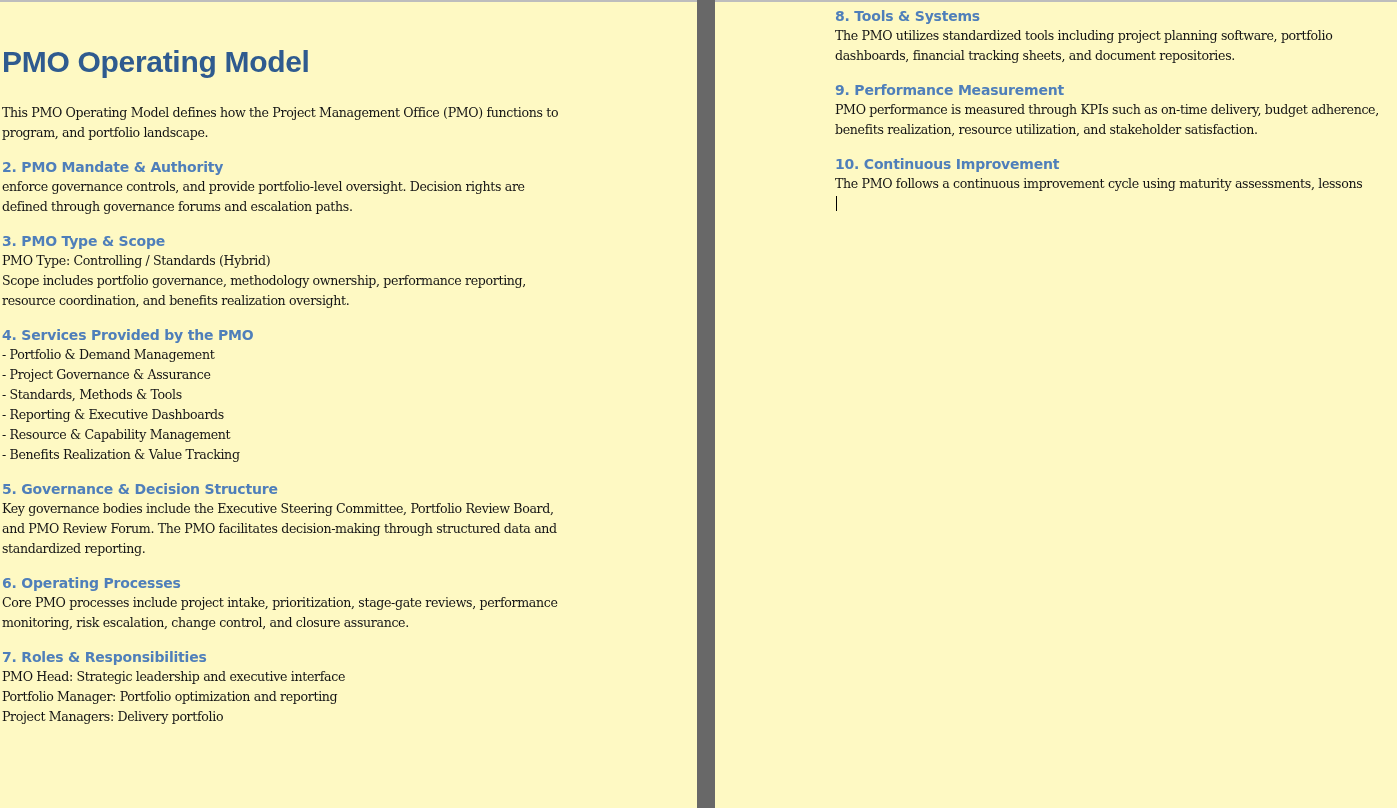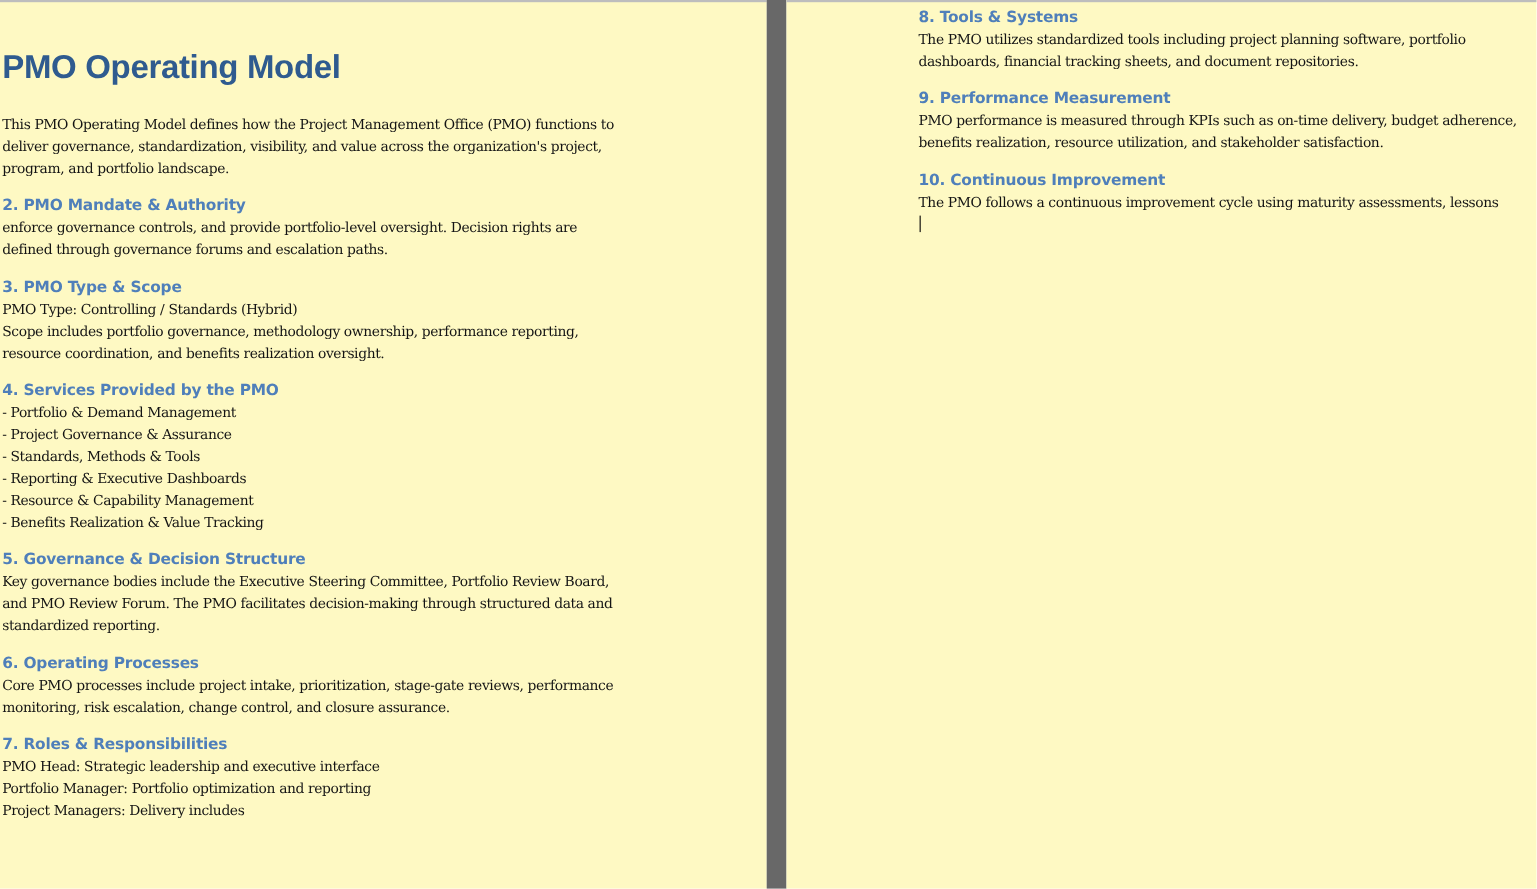--- a/index.html
+++ b/index.html
@@ -43,21 +43,20 @@
   </style>
 </head>
 <body>
 
 <div class="page page-left">
   <div class="content left-content">
     <h1 class="doc-title">PMO Operating Model</h1>
 
     <div class="section">
       <div class="para">This PMO Operating Model defines how the Project Management Office (PMO) functions to</div>
-      <div class="para">deliver governance, standardization, visibility, and value across the organization's project,</div>
       <div class="para">program, and portfolio landscape.</div>
     </div>
 
     <div class="section">
       <div class="section-heading">2. PMO Mandate &amp; Authority</div>
       <div class="para">enforce governance controls, and provide portfolio-level oversight. Decision rights are</div>
       <div class="para">defined through governance forums and escalation paths.</div>
     </div>
 
     <div class="section">
@@ -87,21 +86,21 @@
     <div class="section">
       <div class="section-heading">6. Operating Processes</div>
       <div class="para">Core PMO processes include project intake, prioritization, stage-gate reviews, performance</div>
       <div class="para">monitoring, risk escalation, change control, and closure assurance.</div>
     </div>
 
     <div class="section">
       <div class="section-heading">7. Roles &amp; Responsibilities</div>
       <div class="para">PMO Head: Strategic leadership and executive interface</div>
       <div class="para">Portfolio Manager: Portfolio optimization and reporting</div>
-      <div class="para">Project Managers: Delivery includes</div>
+      <div class="para">Project Managers: Delivery portfolio</div>
     </div>
   </div>
 </div>
 
 <div class="page-gap"></div>
 
 <div class="page page-right">
   <div class="content right-content">
     <div class="section">
       <div class="section-heading">8. Tools &amp; Systems</div>

